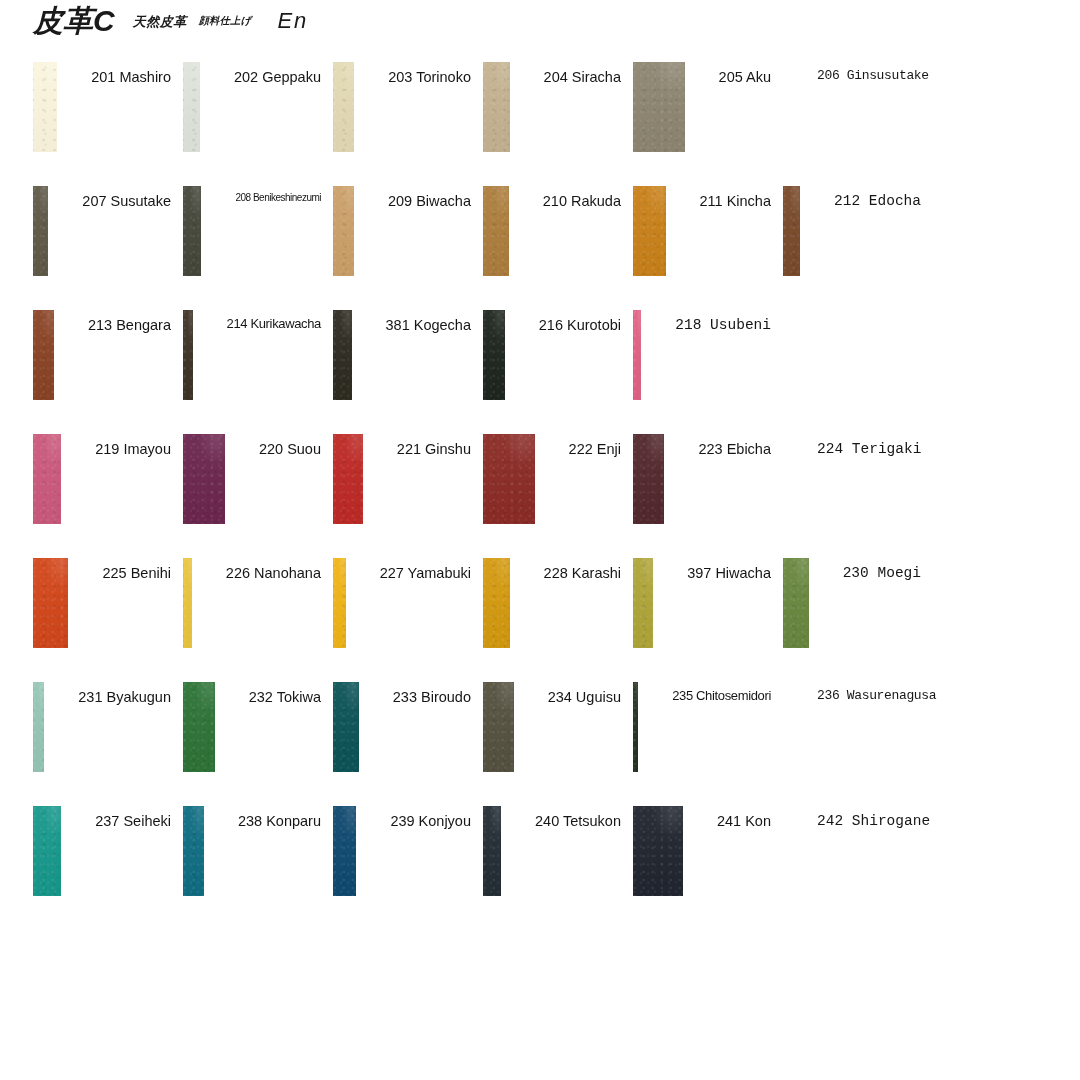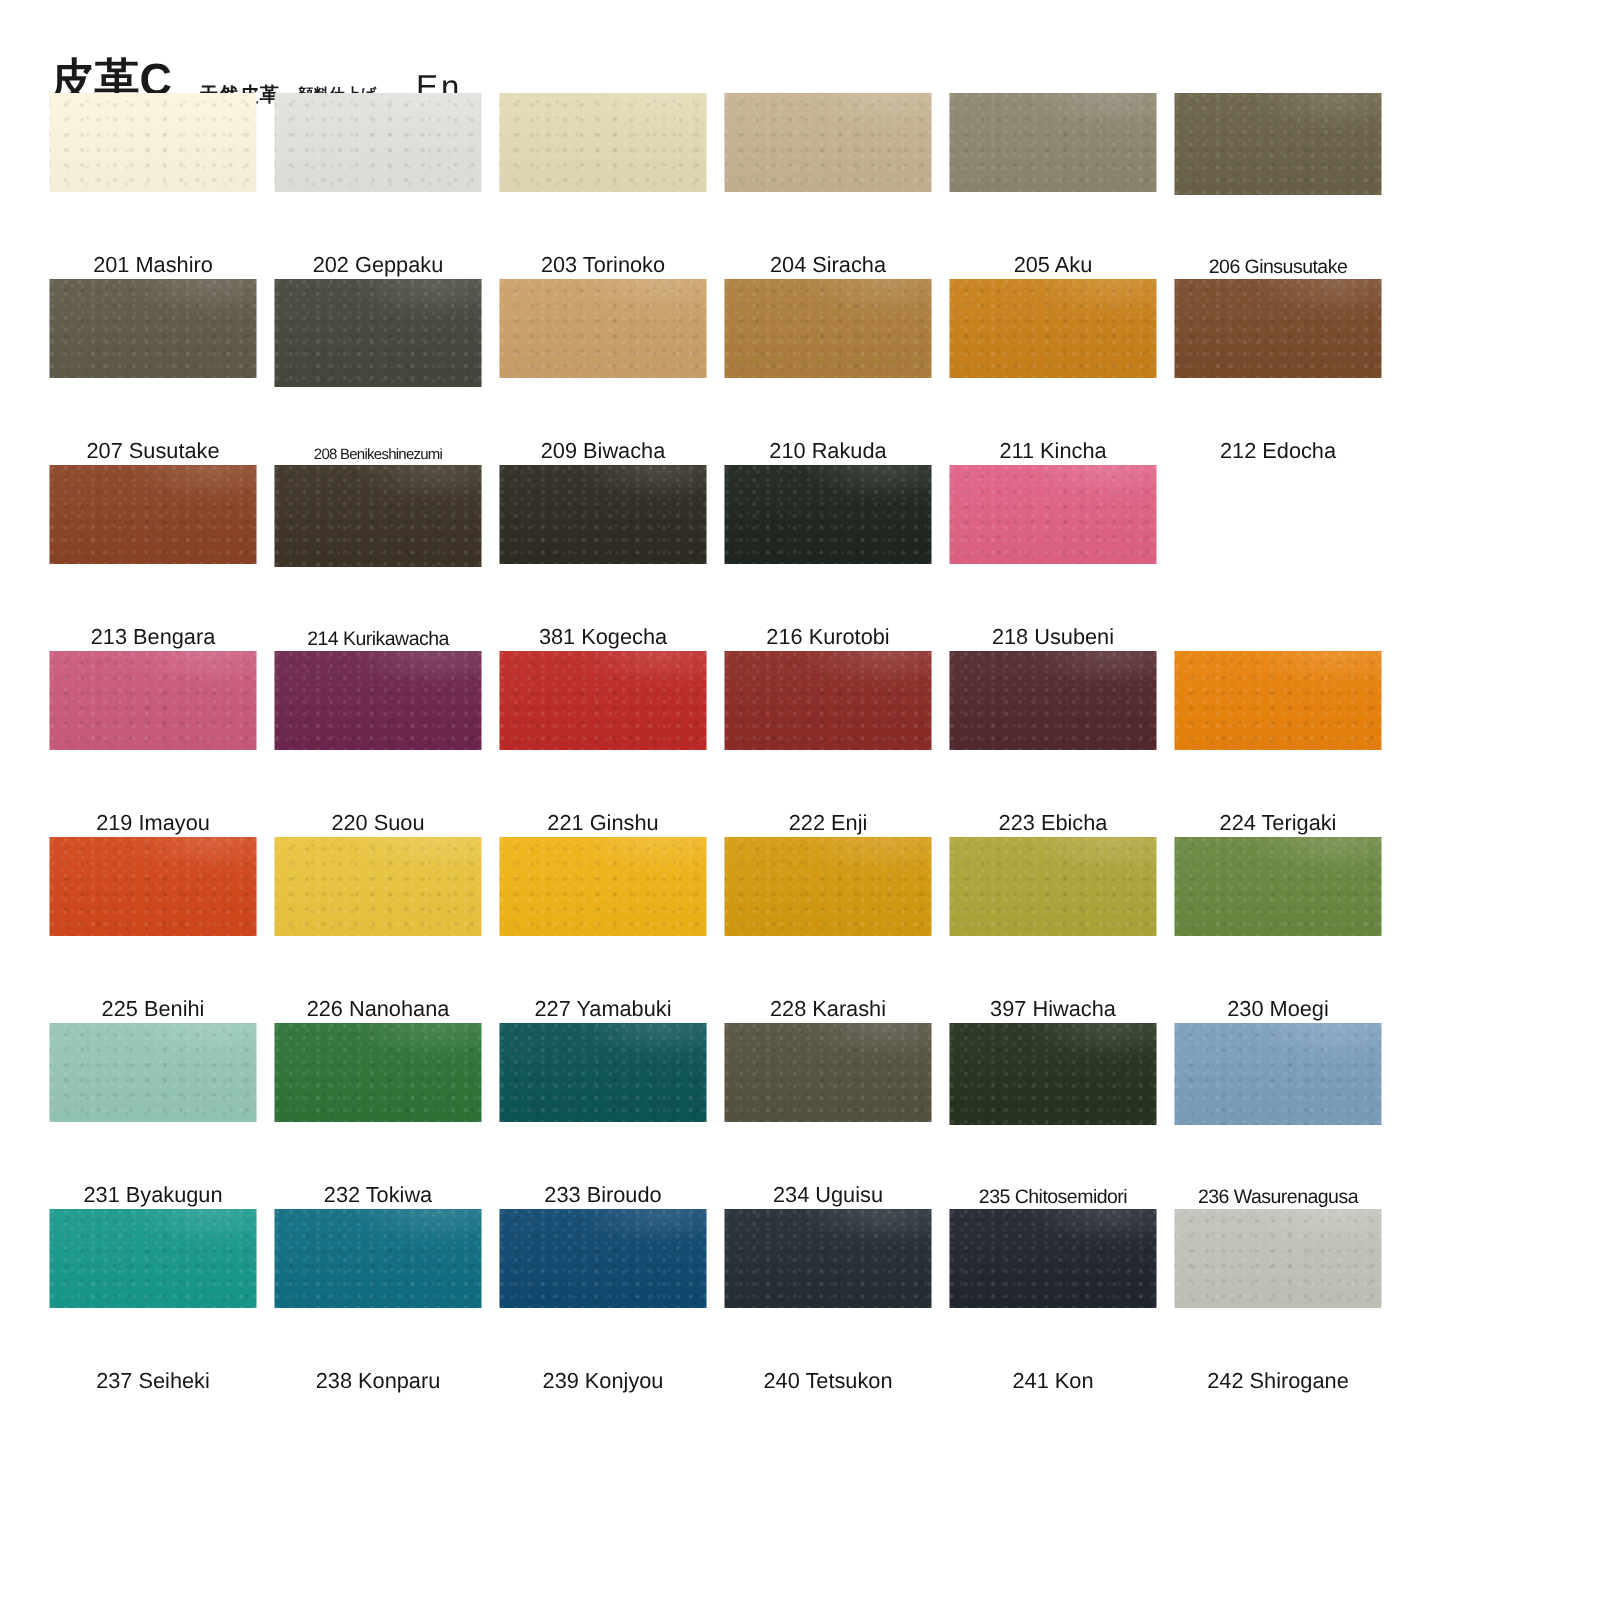--- a/index.html
+++ b/index.html
@@ -20,24 +20,25 @@
     position: relative;
     width: 1080px;
     height: 1080px;
     box-sizing: border-box;
   }
 
   
   .header {
     position: absolute;
     left: 33px;
-    top: 39px;
+    top: 6px;
     display: flex;
-    align-items: flex-end;
+    align-items: center;
     white-space: nowrap;
+    font-style: italic;
   }
   .title-main {
     font-size: 30px;
     font-weight: bold;
     letter-spacing: 0px;
     line-height: 1;
   }
   .title-sub {
     font-size: 13px;
     font-weight: bold;
@@ -67,24 +68,24 @@
     width: 900px;
   }
   .row {
     display: flex;
     height: 124px;
   }
   .cell {
     width: 138px;
     margin-right: 12px;
     display: flex;
-    flex-direction: column;
+    flex-direction: row;
     gap: 34px;
   }
-  .cell:last-child { margin-right: 0; }
+  .cell:last-child { margin-right: 0; font-family: Liberation Mono, monospace; }
 
   .swatch {
     width: 138px;
     height: 90px;
     position: relative;
     overflow: hidden;
     background-repeat: repeat;
   }
   
   .swatch::before {

